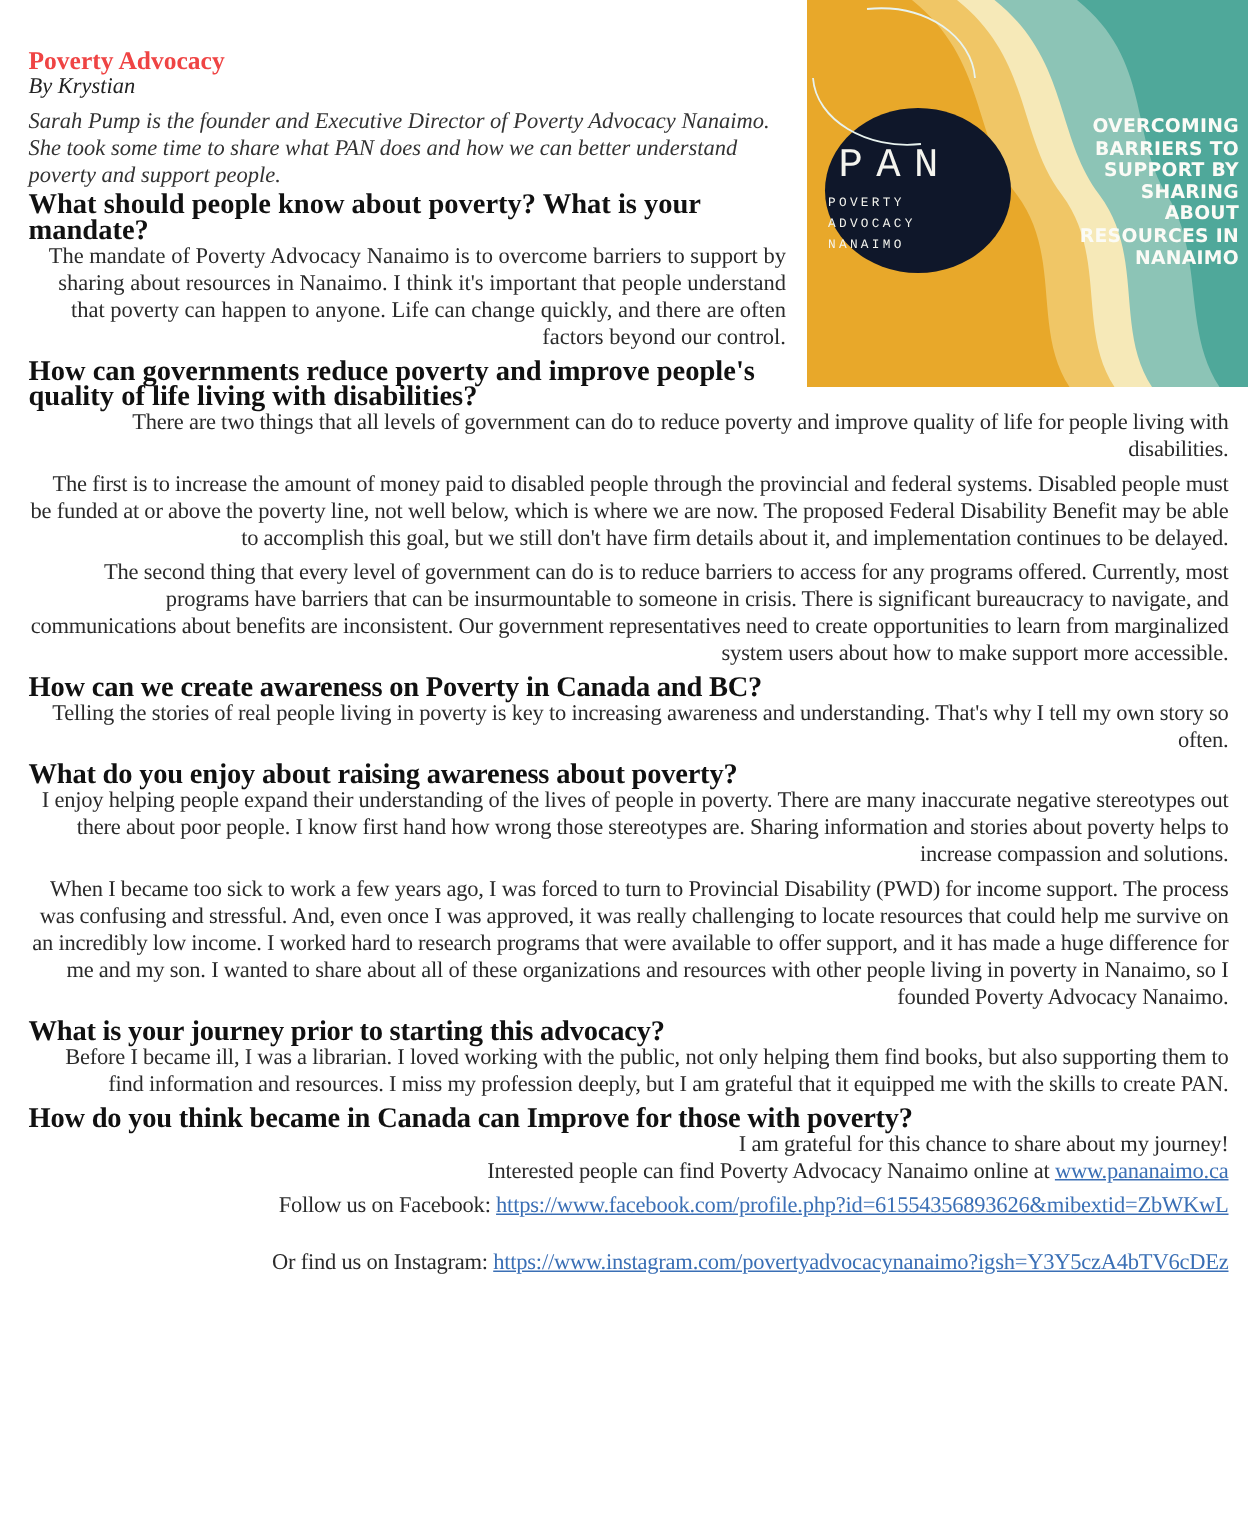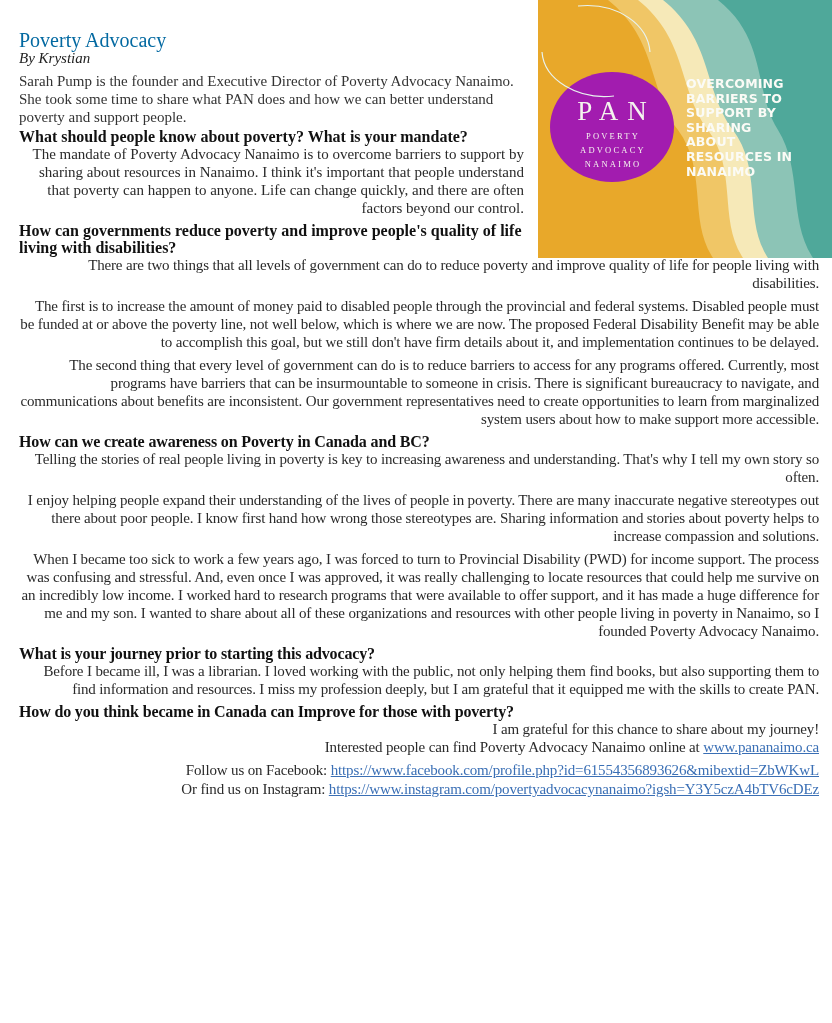--- a/index.html
+++ b/index.html
@@ -7,36 +7,36 @@
       width: 832px; height: 1023px; overflow: hidden; position: relative;
       font-family: "Liberation Serif", serif; color: #222;
     }
     .hero {
       position: absolute; left: 538px; top: 0; width: 294px; height: 258px; overflow: hidden;
       background: #e8a82a;
     }
     .hero svg { position: absolute; left: 0; top: 0; }
     .pan-circle {
       position: absolute; left: 12px; top: 72px; width: 124px; height: 110px; border-radius: 50%;
-      background: #a21caf; text-align: center; color: #f4f4ee;
-      font-family: Liberation Serif, serif;
+      background: #0f172a; text-align: left; color: #f4f4ee;
+      font-family: Liberation Mono, monospace;
     }
     .pan-circle .pan { font-size: 27px; letter-spacing: 9px; margin-top: 24px; padding-left: 9px; font-weight: normal; }
     .pan-circle .sub { font-size: 8.5px; letter-spacing: 2.2px; line-height: 10px; margin-top: 4px; padding-left: 2px; }
     .pan-arc { position: absolute; left: 16px; top: 76px; width: 116px; height: 102px; }
     .tagline {
-      position: absolute; right: 6px; top: 77px; width: 140px; text-align: left;
+      position: absolute; right: 6px; top: 77px; width: 140px; text-align: right;
       color: #fbfbf6; font-family: "DejaVu Sans", sans-serif; font-weight: bold;
       font-size: 12.5px; line-height: 14.6px; letter-spacing: 0.2px;
     }
     .article { position: absolute; left: 19px; top: 31px; width: 800px; }
-    .title { font-size: 20px; font-weight: normal; color: #0369a1; line-height: 19px; margin: 0; }
+    .title { font-size: 17px; font-weight: bold; color: #ef4444; line-height: 19px; margin: 0; }
     .byline { font-size: 15px; line-height: 17px; color: #222; margin: 0 0 5px 0; font-style: italic; }
-    .intro { font-size: 15px; line-height: 18px; color: #333; width: 505px; margin: 0 0 2px 0; }
-    .q { font-size: 16px; font-weight: bold; color: #111; line-height: 17px; margin: 0; }
+    .intro { font-style: italic; font-size: 15px; line-height: 18px; color: #333; width: 505px; margin: 0 0 2px 0; }
+    .q { font-size: 19px; font-weight: bold; color: #111; line-height: 17px; margin: 0; }
     .a { font-size: 15px; line-height: 18px; color: #2a2a2a; margin: 0 0 5px 0; text-align: right; }
     .narrow { width: 505px; }
     .cond { letter-spacing: -0.15px; }
     .link { color: #3a6fb5; text-decoration: underline; cursor: pointer; }
     .line { display: block; }
   </style>
 </head>
 <body>
 
 <div class="hero">
@@ -77,33 +77,34 @@
   <p class="a narrow">The mandate of Poverty Advocacy Nanaimo is to overcome barriers to support by sharing about resources in Nanaimo. I think it's important that people understand that poverty can happen to anyone. Life can change quickly, and there are often factors beyond our control.</p>
 
   <p class="q narrow">How can governments reduce poverty and improve people's quality of life living with disabilities?</p>
   <p class="a cond">There are two things that all levels of government can do to reduce poverty and improve quality of life for people living with disabilities.</p>
   <p class="a cond">The first is to increase the amount of money paid to disabled people through the provincial and federal systems. Disabled people must be funded at or above the poverty line, not well below, which is where we are now. The proposed Federal Disability Benefit may be able to accomplish this goal, but we still don't have firm details about it, and implementation continues to be delayed.</p>
   <p class="a cond">The second thing that every level of government can do is to reduce barriers to access for any programs offered. Currently, most programs have barriers that can be insurmountable to someone in crisis. There is significant bureaucracy to navigate, and communications about benefits are inconsistent. Our government representatives need to create opportunities to learn from marginalized system users about how to make support more accessible.</p>
 
   <p class="q cond">How can we create awareness on Poverty in Canada and BC?</p>
   <p class="a cond">Telling the stories of real people living in poverty is key to increasing awareness and understanding. That's why I tell my own story so often.</p>
 
+  <p class="q cond">What do you enjoy about raising awareness about poverty?</p>
   <p class="a cond">I enjoy helping people expand their understanding of the lives of people in poverty. There are many inaccurate negative stereotypes out there about poor people. I know first hand how wrong those stereotypes are. Sharing information and stories about poverty helps to increase compassion and solutions.</p>
 
   <p class="a cond">When I became too sick to work a few years ago, I was forced to turn to Provincial Disability (PWD) for income support. The process was confusing and stressful. And, even once I was approved, it was really challenging to locate resources that could help me survive on an incredibly low income. I worked hard to research programs that were available to offer support, and it has made a huge difference for me and my son. I wanted to share about all of these organizations and resources with other people living in poverty in Nanaimo, so I founded Poverty Advocacy Nanaimo.</p>
 
   <p class="q cond">What is your journey prior to starting this advocacy?</p>
   <p class="a cond">Before I became ill, I was a librarian. I loved working with the public, not only helping them find books, but also supporting them to find information and resources. I miss my profession deeply, but I am grateful that it equipped me with the skills to create PAN.</p>
 
   <p class="q cond">How do you think became in Canada can Improve for those with poverty?</p>
 
   <p class="a cond" style="margin-bottom:0">I am grateful for this chance to share about my journey!</p>
   <p class="a cond">
     <span>Interested people can find Poverty Advocacy Nanaimo online at </span><a class="link">www.pananaimo.ca</a>
   </p>
 
-  <p class="a cond" style="margin-bottom:1px">
+  <p class="a cond" style="margin-bottom:20px">
     <span>Follow us on Facebook: </span><a class="link">https://www.facebook.com/profile.php?id=61554356893626&amp;mibextid=ZbWKwL</a>
   </p>
   <p class="a cond">
     <span>Or find us on Instagram: </span><a class="link">https://www.instagram.com/povertyadvocacynanaimo?igsh=Y3Y5czA4bTV6cDEz</a>
   </p>
 </div>
 
 </body></html>

